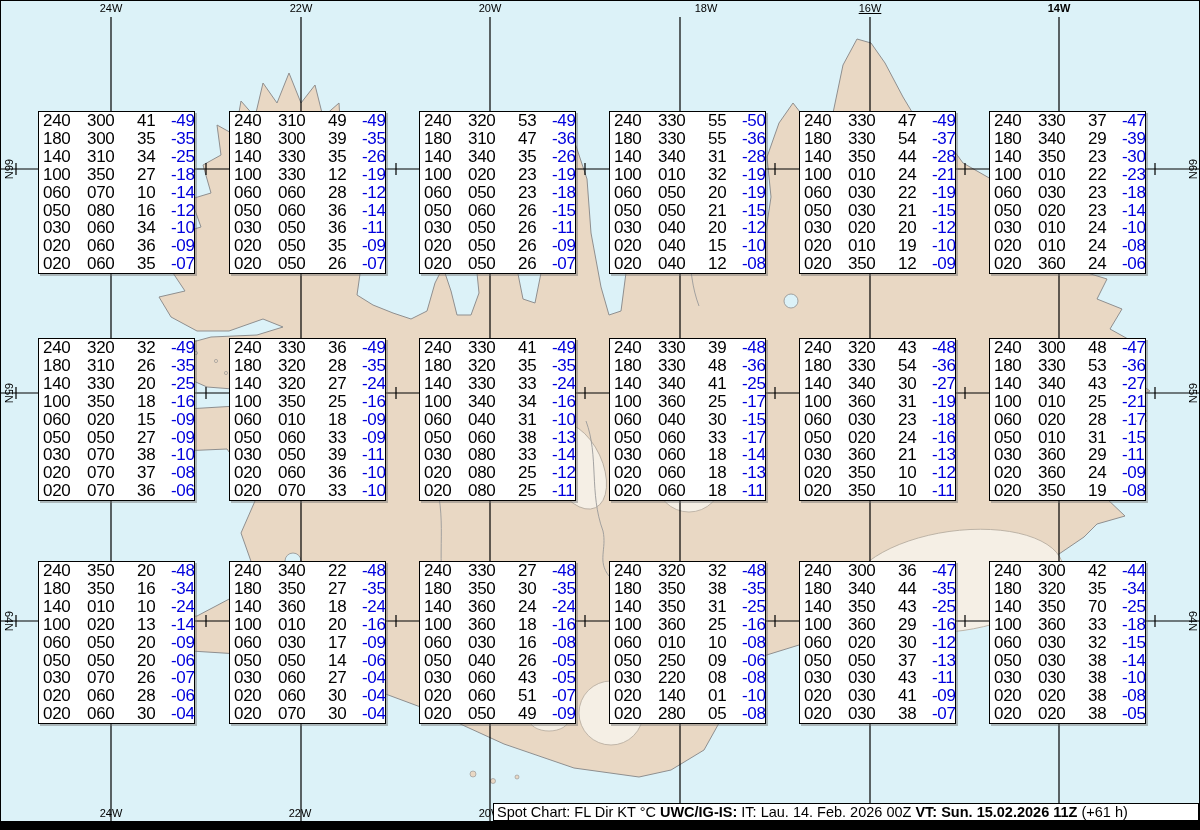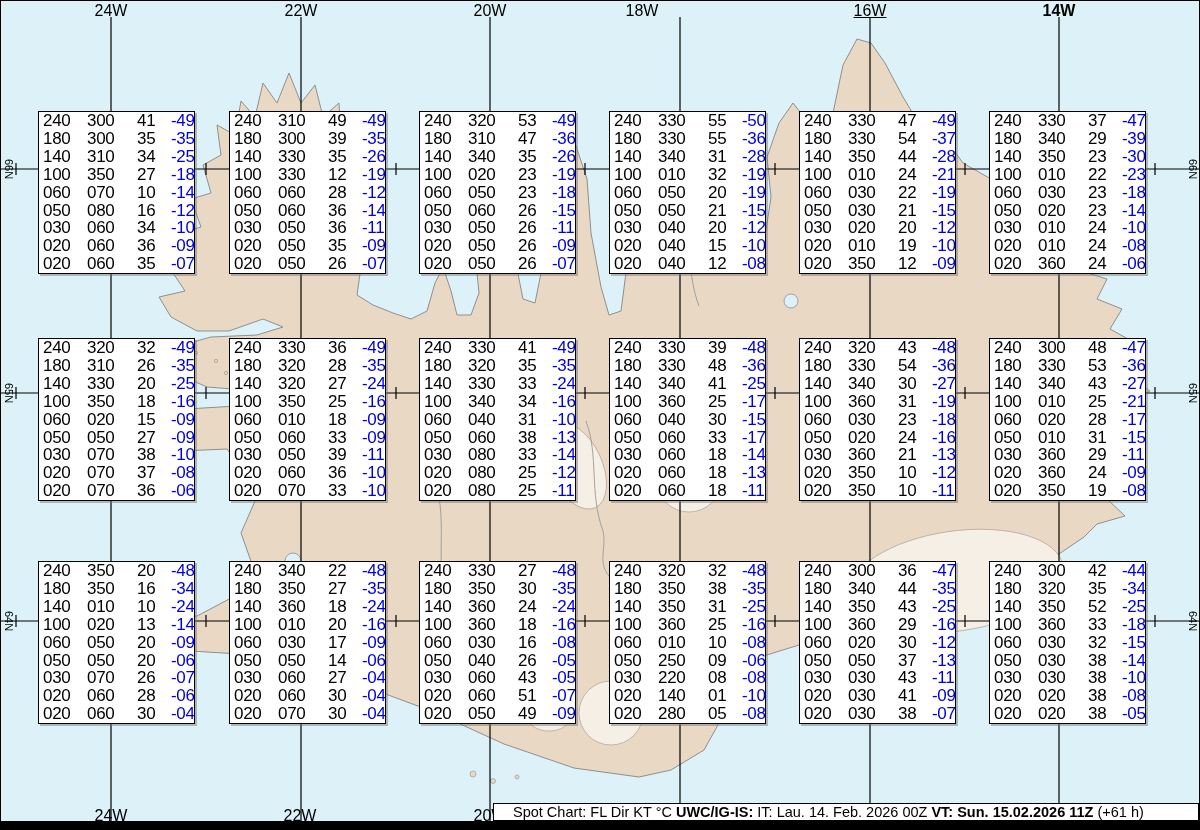--- a/index.html
+++ b/index.html
@@ -5,25 +5,25 @@
   html,body{margin:0;padding:0;background:#fff;}
   .stage{position:relative;width:1200px;height:830px;box-sizing:border-box;border:1px solid #000;
          overflow:hidden;background:#dcf2f8;font-family:"Liberation Sans",sans-serif;}
   svg.map{position:absolute;left:0;top:0;z-index:1;}
   .spot-box{position:absolute;width:157px;height:163px;background:#fff;border:1.5px solid #000;
             box-sizing:border-box;box-shadow:2px 2px 0 rgba(110,110,110,.45);
             padding-left:4px;z-index:3;display:flex;flex-direction:column;justify-content:space-evenly;}
   .spot-row{display:grid;grid-template-columns:44px 50px 34px auto;font-size:17px;line-height:17.5px;
             letter-spacing:-0.3px;color:#000;white-space:nowrap;}
   .spot-row .temp{color:#0000dd;}
-  .lon-label{position:absolute;transform:translateX(-50%);font-size:16px;color:#000;z-index:4;white-space:nowrap;}
+  .lon-label{position:absolute;transform:translateX(-50%);font-size:11px;color:#000;z-index:4;white-space:nowrap;}
   .lat-label{position:absolute;transform:translate(-50%,-50%) rotate(90deg);font-size:11px;color:#000;z-index:4;white-space:nowrap;}
   .footer{position:absolute;left:492px;right:0;bottom:8px;height:18px;background:#fff;border:1px solid #000;
           box-sizing:border-box;display:flex;align-items:center;font-size:14.5px;color:#000;
-          white-space:pre;z-index:6;padding:0 19px;overflow:hidden;}
+          white-space:pre;z-index:6;padding:0 3px;overflow:hidden;}
   .footer b{font-weight:bold;}
   .bottom-strip{position:absolute;left:0;right:0;bottom:0;height:8px;background:#000;z-index:7;}
 </style>
 </head>
 <body>
 
 <div class="stage">
 
   <svg class="map" width="1200" height="830" viewBox="0 0 1200 830">
     <rect x="0" y="0" width="1200" height="830" fill="#dcf2f8"></rect>
@@ -1056,21 +1056,21 @@
         </div>
         <div class="spot-row">
           <span>180</span>
           <span>320</span>
           <span>35</span>
           <span class="temp">-34</span>
         </div>
         <div class="spot-row">
           <span>140</span>
           <span>350</span>
-          <span>52</span>
+          <span>70</span>
           <span class="temp">-25</span>
         </div>
         <div class="spot-row">
           <span>100</span>
           <span>360</span>
           <span>33</span>
           <span class="temp">-18</span>
         </div>
         <div class="spot-row">
           <span>060</span>
@@ -1104,21 +1104,21 @@
         </div>
       </div>
     </div>
 
   <div class="footer"><span>Spot Chart: FL Dir KT °C </span><b>UWC/IG-IS:</b><span> IT: Lau. 14. Feb. 2026 00Z </span><b>VT: Sun. 15.02.2026 11Z</b><span> (+61 h)</span></div>
 
   <div class="bottom-strip"></div>
 <div class="lon-label" style="left: 110px; top: 1px;">24W</div>
     <div class="lon-label" style="left: 300px; top: 1px;">22W</div>
     <div class="lon-label" style="left: 489px; top: 1px;">20W</div>
-    <div class="lon-label" style="left: 641px; top: 1px;">18W</div>
+    <div class="lon-label" style="left: 705px; top: 1px;">18W</div>
     <div class="lon-label" style="left: 869px; top: 1px; text-decoration: underline;">16W</div>
     <div class="lon-label" style="left: 1058px; top: 1px; font-weight: bold;">14W</div>
     <div class="lon-label" style="left: 110px; top: 806px;">24W</div>
     <div class="lon-label" style="left: 299px; top: 806px;">22W</div>
     <div class="lon-label" style="left: 489px; top: 806px;">20W</div>
     <div class="lat-label" style="left: 8px; top: 168px;">66N</div>
     <div class="lat-label" style="left: 8px; top: 392px;">65N</div>
     <div class="lat-label" style="left: 8px; top: 620px;">64N</div>
     <div class="lat-label" style="left: 1192px; top: 168px;">66N</div>
     <div class="lat-label" style="left: 1192px; top: 392px;">65N</div>

